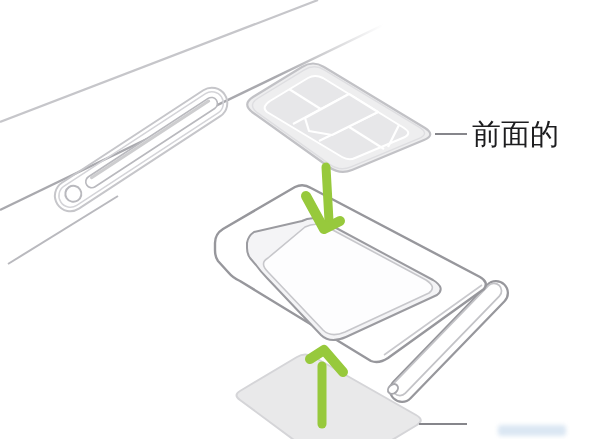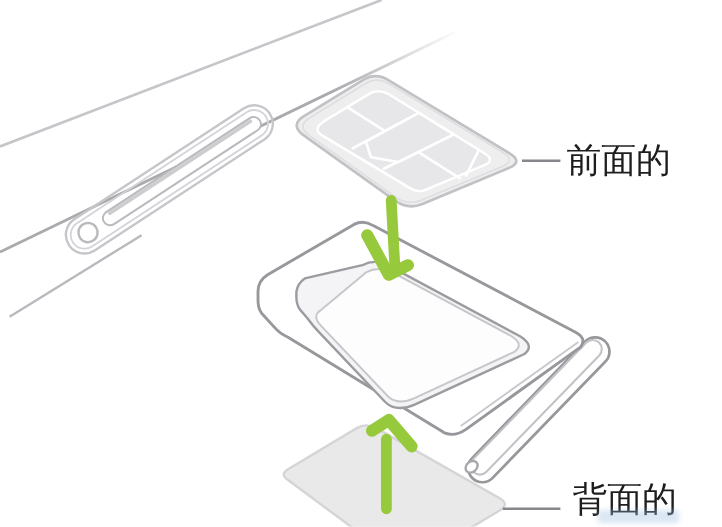--- a/index.html
+++ b/index.html
@@ -121,18 +121,15 @@
       <path class="arrow" d="M310,359 L324,350 L343,372" stroke-width="10"></path>
     </g>
 
     <line class="callout" x1="435" y1="134" x2="467" y2="134" stroke-width="2"></line>
     <line class="callout" x1="419" y1="424" x2="467" y2="424" stroke-width="2"></line>
   </svg>
 
   <div class="label" id="front-label">
     <div>前面的</div>
   </div>
-  <div class="label" id="back-label">
-    <div>背面的</div>
-  </div>
 
   <div id="watermark"></div>
 </div>
 
 </body></html>

